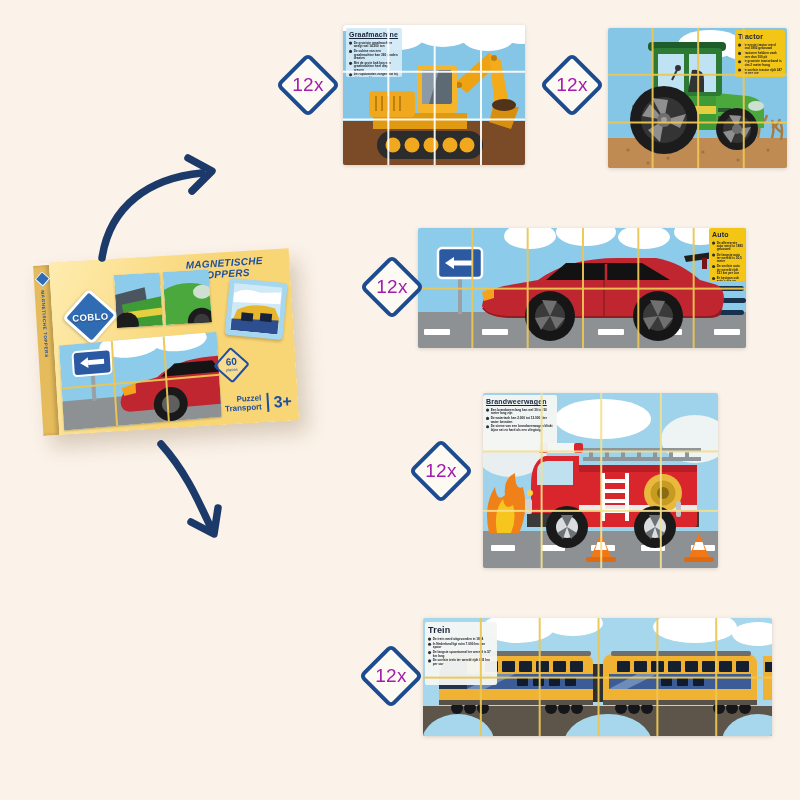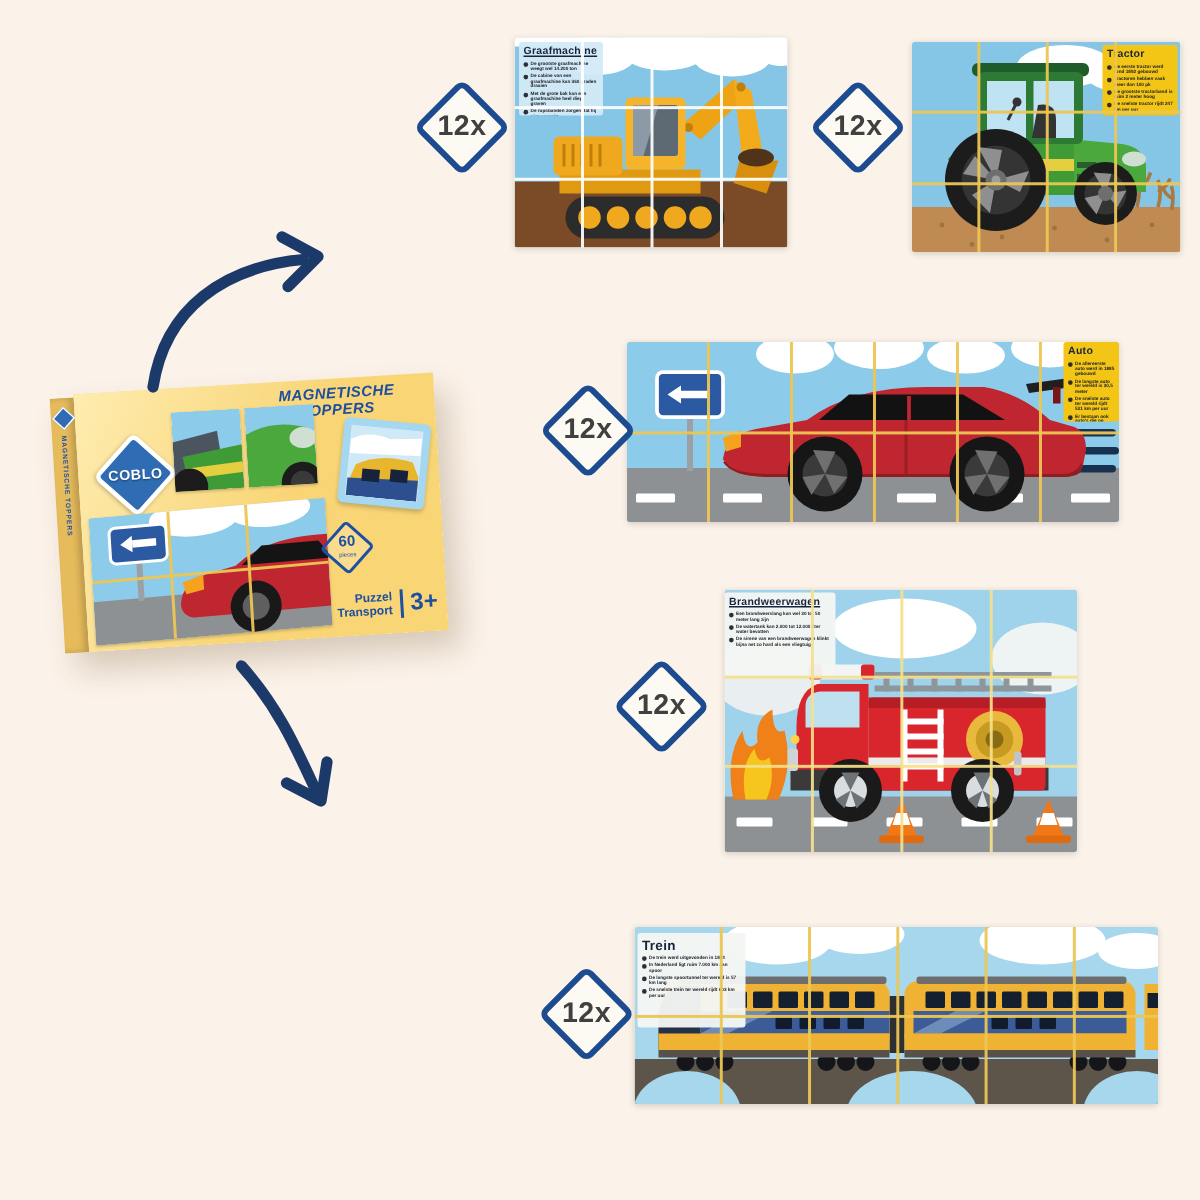--- a/index.html
+++ b/index.html
@@ -28,21 +28,21 @@
   .fact{display:flex;gap:3px;align-items:flex-start;color:#22242a;font-size:6px;line-height:6.5px;margin-bottom:3px;font-weight:600;}
   .fact::before{content:"";flex:0 0 6px;height:6px;border-radius:50%;background:#2d2f33;margin-top:1px;}
   .pnl-blue{background:rgba(211,234,247,.95);}
   .pnl-yellow{background:#f3c515;}
   .pnl-white{background:rgba(244,246,244,.96);}
 
   
   .badge12{position:absolute;width:64px;height:64px;z-index:5;}
   .badge12 .d{position:absolute;inset:9px;background:#fdfaf4;border:4.5px solid #1c4b8f;border-radius:6px;transform:rotate(45deg);}
   .badge12 .lbl{position:absolute;inset:0;display:flex;align-items:center;justify-content:center;
-    font-weight:bold;font-size:19px;color:#404040;letter-spacing:.3px;}
+    font-weight:normal;font-size:19px;color:#a21caf;letter-spacing:.3px;}
 
   
   .arrows{position:absolute;left:0;top:0;width:800px;height:800px;z-index:4;pointer-events:none;}
 
   
   .box{position:absolute;left:38px;top:256px;width:256px;height:172px;transform:rotate(-3.5deg);
        box-shadow:8px 12px 20px rgba(90,60,20,.22);z-index:3;}
   .box-spine{position:absolute;left:0;top:2px;bottom:0;width:16px;background:#e5bb5c;
        box-shadow:inset -3px 0 4px rgba(0,0,0,.18);display:flex;flex-direction:column;align-items:center;}
   .spine-diamond{width:9px;height:9px;background:#2f6cb3;transform:rotate(45deg);margin:8px 0 6px 0;border:1px solid #fff;}

